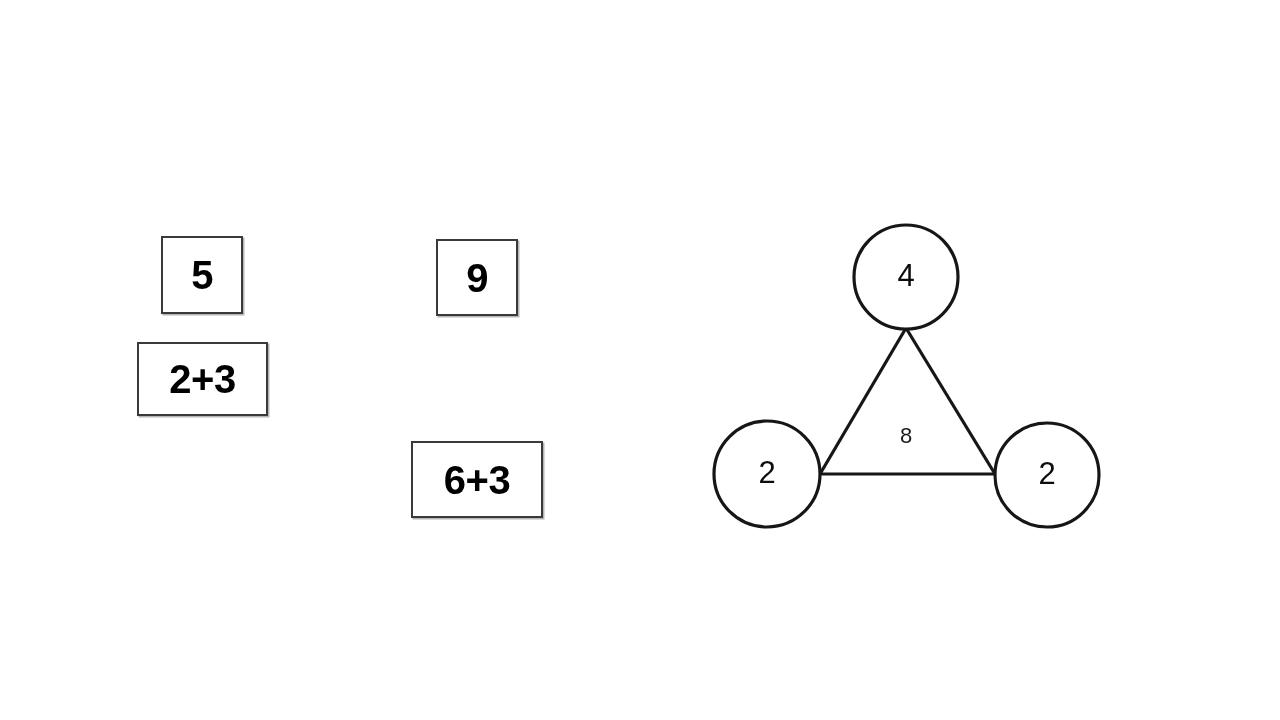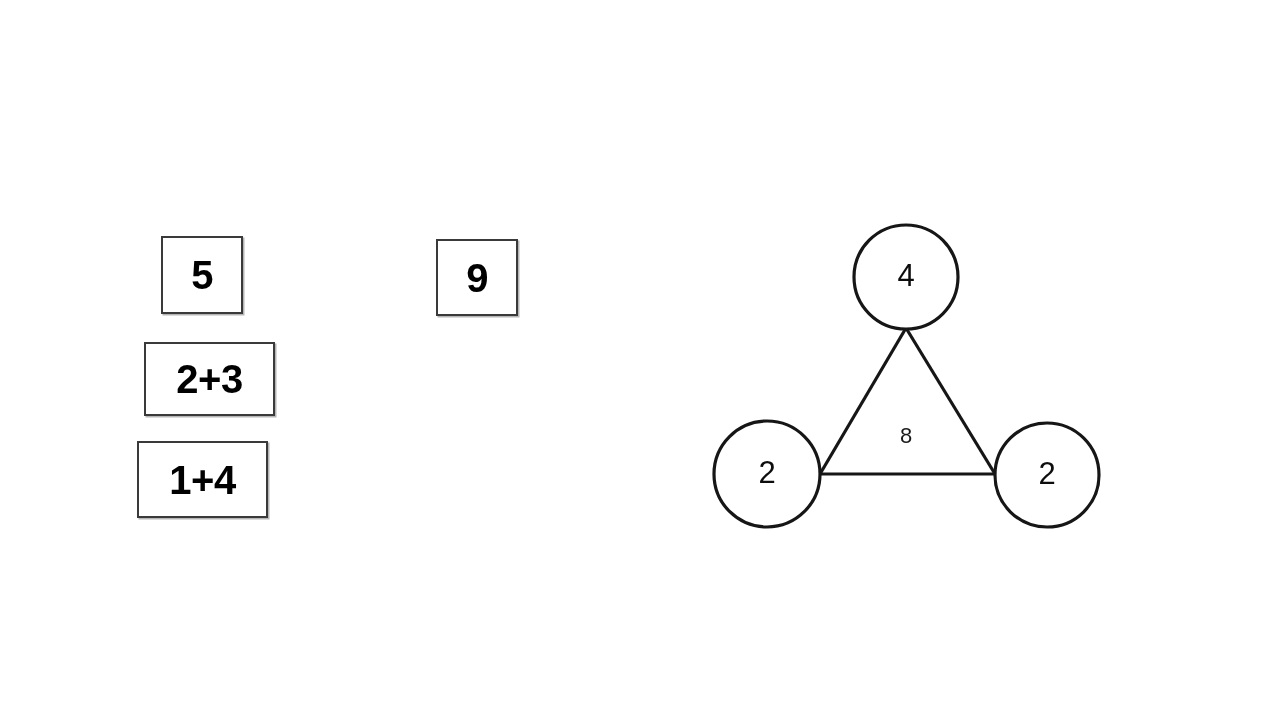--- a/index.html
+++ b/index.html
@@ -83,33 +83,33 @@
 </style>
 </head>
 <body>
 
 <div id="canvas">
 
   <div class="card card-single" style="left:161px; top:236px; width:82px; height:78px;">
     <span>5</span>
   </div>
 
-  <div class="card card-expr" style="left:144px; top:342px; width:131px; height:74px;">
+  <div class="card card-expr" style="left:137px; top:342px; width:131px; height:74px;">
     <span>2+3</span>
   </div>
 
-  <div class="card card-expr" style="left:137px; top:441px; width:131px; height:77px;">
-    <span>1+4</span>
-  </div>
 
   <div class="card card-single" style="left:436px; top:239px; width:82px; height:77px;">
     <span>9</span>
   </div>
 
 
+  <div class="card card-expr" style="left:411px; top:441px; width:132px; height:77px;">
+    <span>6+3</span>
+  </div>
 
   <div id="graph">
     <svg viewBox="0 0 440 350" xmlns="http://www.w3.org/2000/svg">
       <g>
         <line class="edge-line" x1="216" y1="128" x2="130" y2="274"></line>
         <line class="edge-line" x1="216" y1="128" x2="305" y2="274"></line>
         <line class="edge-line" x1="130" y1="274" x2="305" y2="274"></line>
       </g>
 
       <g>

